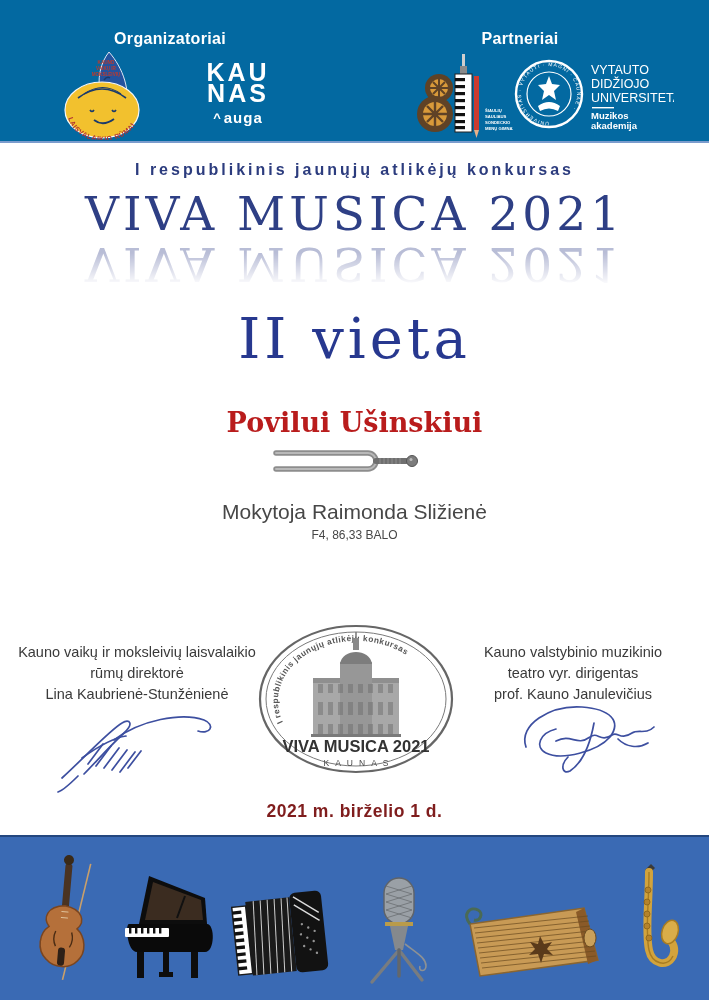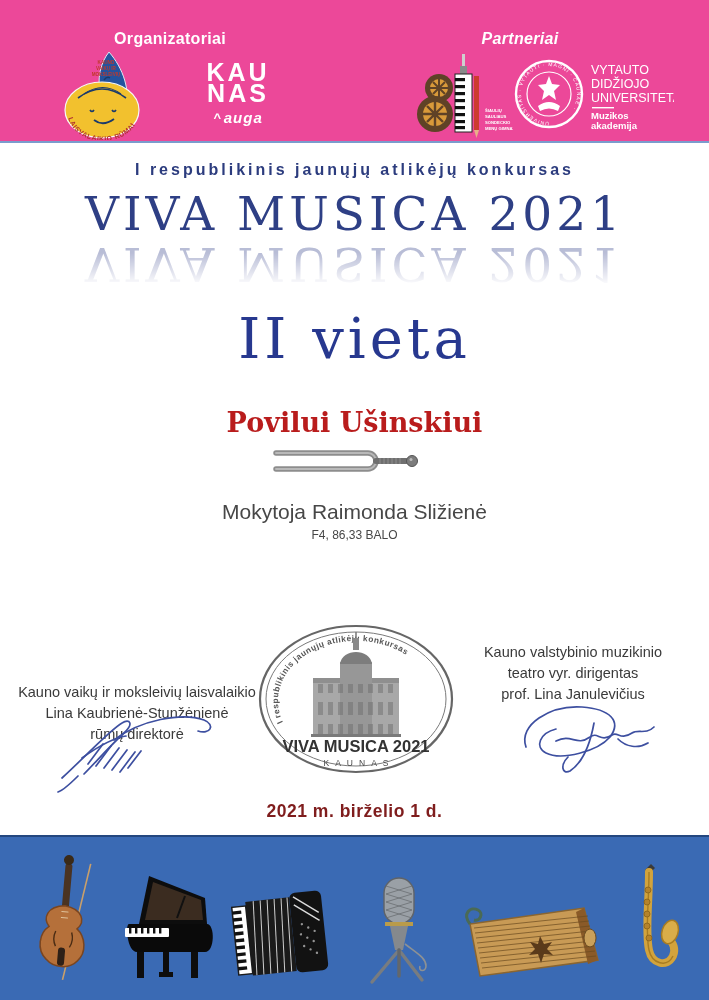--- a/index.html
+++ b/index.html
@@ -1,50 +1,50 @@
 <!DOCTYPE html>
 <html><head>
 <meta charset="utf-8">
 <style>
   html,body{margin:0;padding:0;}
   body{width:709px;height:1000px;position:relative;background:#ffffff;
        font-family:"Liberation Sans",sans-serif;overflow:hidden;}
   .abs{position:absolute;}
   
-  .top-band{left:0;top:0;width:709px;height:141px;background:#ec4899;
+  .top-band{left:0;top:0;width:709px;height:141px;background:#0369a1;
             border-bottom:2px solid #7b9ccd;}
   .band-label{position:absolute;top:30px;color:#ffffff;font-weight:bold;
               font-size:16px;text-align:center;letter-spacing:.3px;}
   .lbl-org{left:60px;width:220px;}
-  .lbl-par{left:420px;width:200px;font-style:italic;}
+  .lbl-par{left:420px;width:200px;}
   
   .kaunas-logo{left:198px;top:62px;width:80px;height:72px;color:#fff;text-align:center;}
   .kaunas-logo .row{font-weight:bold;font-size:25px;line-height:21px;letter-spacing:3px;
                     font-family:"Liberation Sans",sans-serif;}
-  .kaunas-logo .tag{margin-top:5px;font-weight:bold;font-size:15px;letter-spacing:1px;font-style:italic;}
+  .kaunas-logo .tag{margin-top:5px;font-weight:bold;font-size:15px;letter-spacing:1px;}
   .kaunas-logo .chev{font-size:13px;vertical-align:1px;margin-right:2px;}
   
   .center-line{left:0;width:709px;text-align:center;}
   .subtitle{top:161px;color:#2c3c7e;font-weight:bold;font-size:16px;letter-spacing:3px;}
   .big-title{top:188px;font-family:"DejaVu Serif","Liberation Serif",serif;
              font-size:47px;color:#2e3f85;letter-spacing:4px;line-height:52px;}
   .reflection{top:238px;font-family:"DejaVu Serif","Liberation Serif",serif;
              font-size:47px;color:#b4b9d4;letter-spacing:4px;line-height:52px;
              transform:scaleY(-1);
              -webkit-mask-image:linear-gradient(to bottom,rgba(0,0,0,0) 8%,rgba(0,0,0,.95) 72%);
              mask-image:linear-gradient(to bottom,rgba(0,0,0,0) 8%,rgba(0,0,0,.95) 72%);}
   .award{top:306px;font-family:"DejaVu Serif","Liberation Serif",serif;font-weight:normal;
          font-size:56px;color:#27388f;letter-spacing:4px;}
   .recipient{top:407px;font-family:"DejaVu Serif","Liberation Serif",serif;font-weight:bold;
              font-size:27px;color:#b91c1c;}
   .fork-wrap{top:444px;}
   .teacher{top:500px;font-size:21px;color:#474747;}
   .score{top:528px;font-size:12px;color:#474747;}
   .sig-text{top:642px;font-size:14.5px;color:#3a3a3a;line-height:21px;text-align:center;}
-  .sig-left{left:14px;width:246px;margin-top:40px;}
+  .sig-left{left:14px;width:246px;}
   .sig-right{left:450px;width:246px;}
   .date-line{top:801px;color:#7f1d1d;font-weight:bold;font-size:17.5px;letter-spacing:.5px;}
   
   .bottom-band{left:0;top:835px;width:709px;height:165px;background:#3a6ab4;
                border-top:2px solid #24477f;display:flex;align-items:flex-end;
                justify-content:space-between;padding:0 28px 14px 28px;box-sizing:border-box;}
   .inst{display:block;}
   svg text{font-family:"Liberation Sans",sans-serif;}
   .serifsvg{font-family:"Liberation Serif",serif;}
 </style>
@@ -142,37 +142,37 @@
     <circle cx="142" cy="17" r="5.5" fill="#7c7c7c" stroke="#555" stroke-width="1"></circle>
     <circle cx="141" cy="15.5" r="1.5" fill="#bdbdbd"></circle>
   </svg>
 </div>
 
 <div class="abs center-line teacher">Mokytoja Raimonda Sližienė</div>
 <div class="abs center-line score">F4, 86,33 BALO</div>
 
 <div class="abs sig-text sig-left">
   <div>Kauno vaikų ir moksleivių laisvalaikio</div>
+  <div>rūmų direktorė</div>
   <div>Lina Kaubrienė-Stunžėnienė</div>
-  <div>rūmų direktorė</div>
 </div>
 <svg class="abs" style="left:52px;top:698px;" width="185" height="95" viewBox="0 0 185 95">
   <g fill="none" stroke="#3d4fa0" stroke-width="1.7" stroke-linecap="round">
     <path d="M10,80 C34,58 58,32 70,25 C78,20 82,26 72,35 C58,48 42,66 32,76"></path>
     <path d="M36,66 l15,-20 M44,68 l15,-20 M52,70 l15,-20 M60,72 l15,-20 M68,74 l15,-20 M76,70 l13,-17"></path>
     <path d="M62,42 C88,22 130,14 152,22 C164,27 158,37 146,33"></path>
     <path d="M26,78 C18,86 12,92 6,94"></path>
     <path d="M30,60 C44,50 60,40 74,38"></path>
   </g>
 </svg>
 
 <div class="abs sig-text sig-right">
   <div>Kauno valstybinio muzikinio</div>
   <div>teatro vyr. dirigentas</div>
-  <div>prof. Lina Janulevičius</div>
+  <div>prof. Kauno Janulevičius</div>
 </div>
 <svg class="abs" style="left:498px;top:695px;" width="170" height="85" viewBox="0 0 170 85">
   <g fill="none" stroke="#3d4fa0" stroke-width="1.7" stroke-linecap="round">
     <path d="M28,52 C20,30 52,10 84,12 C112,14 124,26 112,42 C100,56 64,66 48,58 C36,52 42,38 58,34"></path>
     <path d="M58,46 C74,38 78,52 92,42 C100,36 102,48 114,40 C120,36 122,46 134,38 C140,34 148,40 156,32"></path>
     <path d="M96,28 C92,50 84,68 72,76 C64,80 62,70 70,62"></path>
     <path d="M120,44 C128,52 140,54 150,48"></path>
   </g>
 </svg>
 

